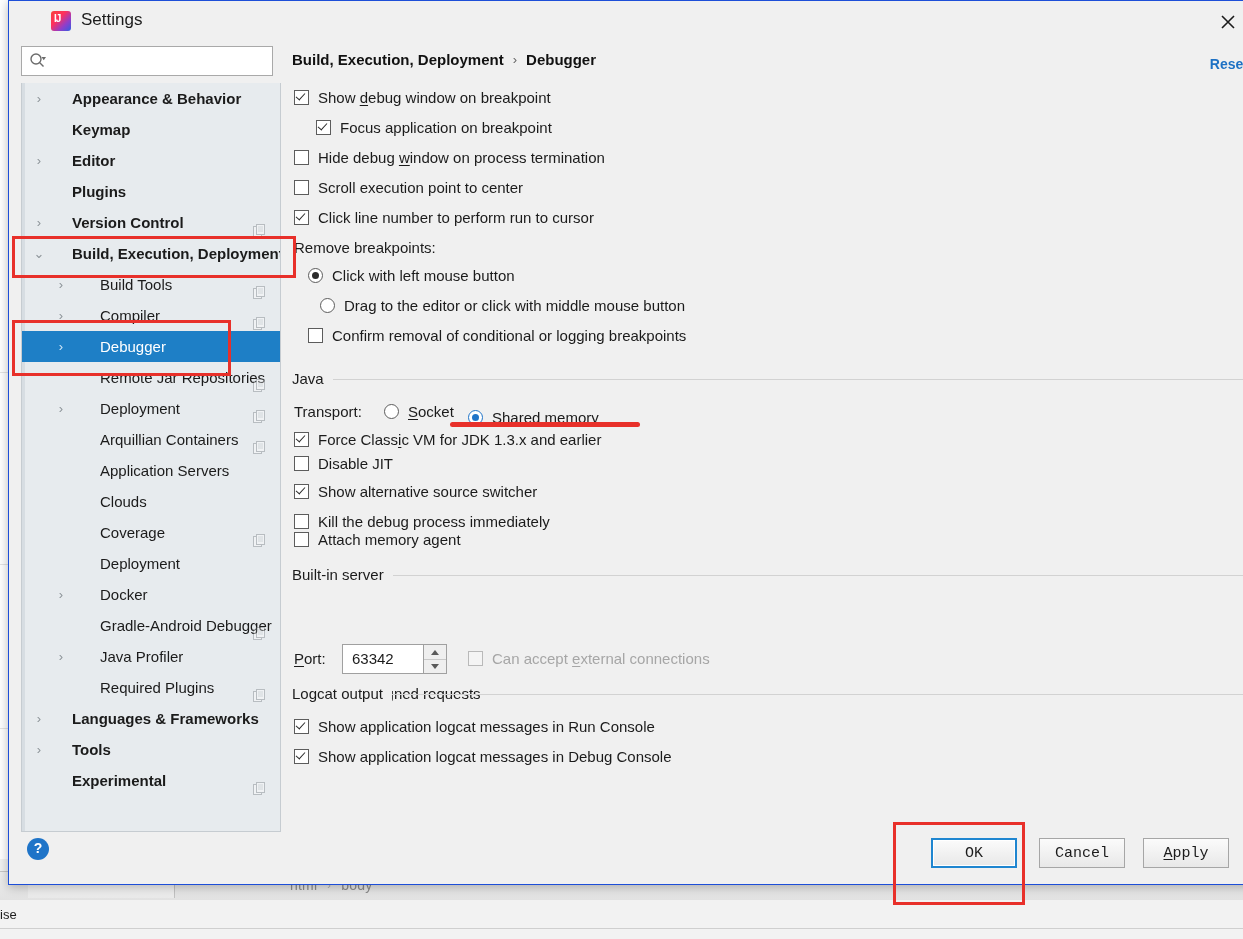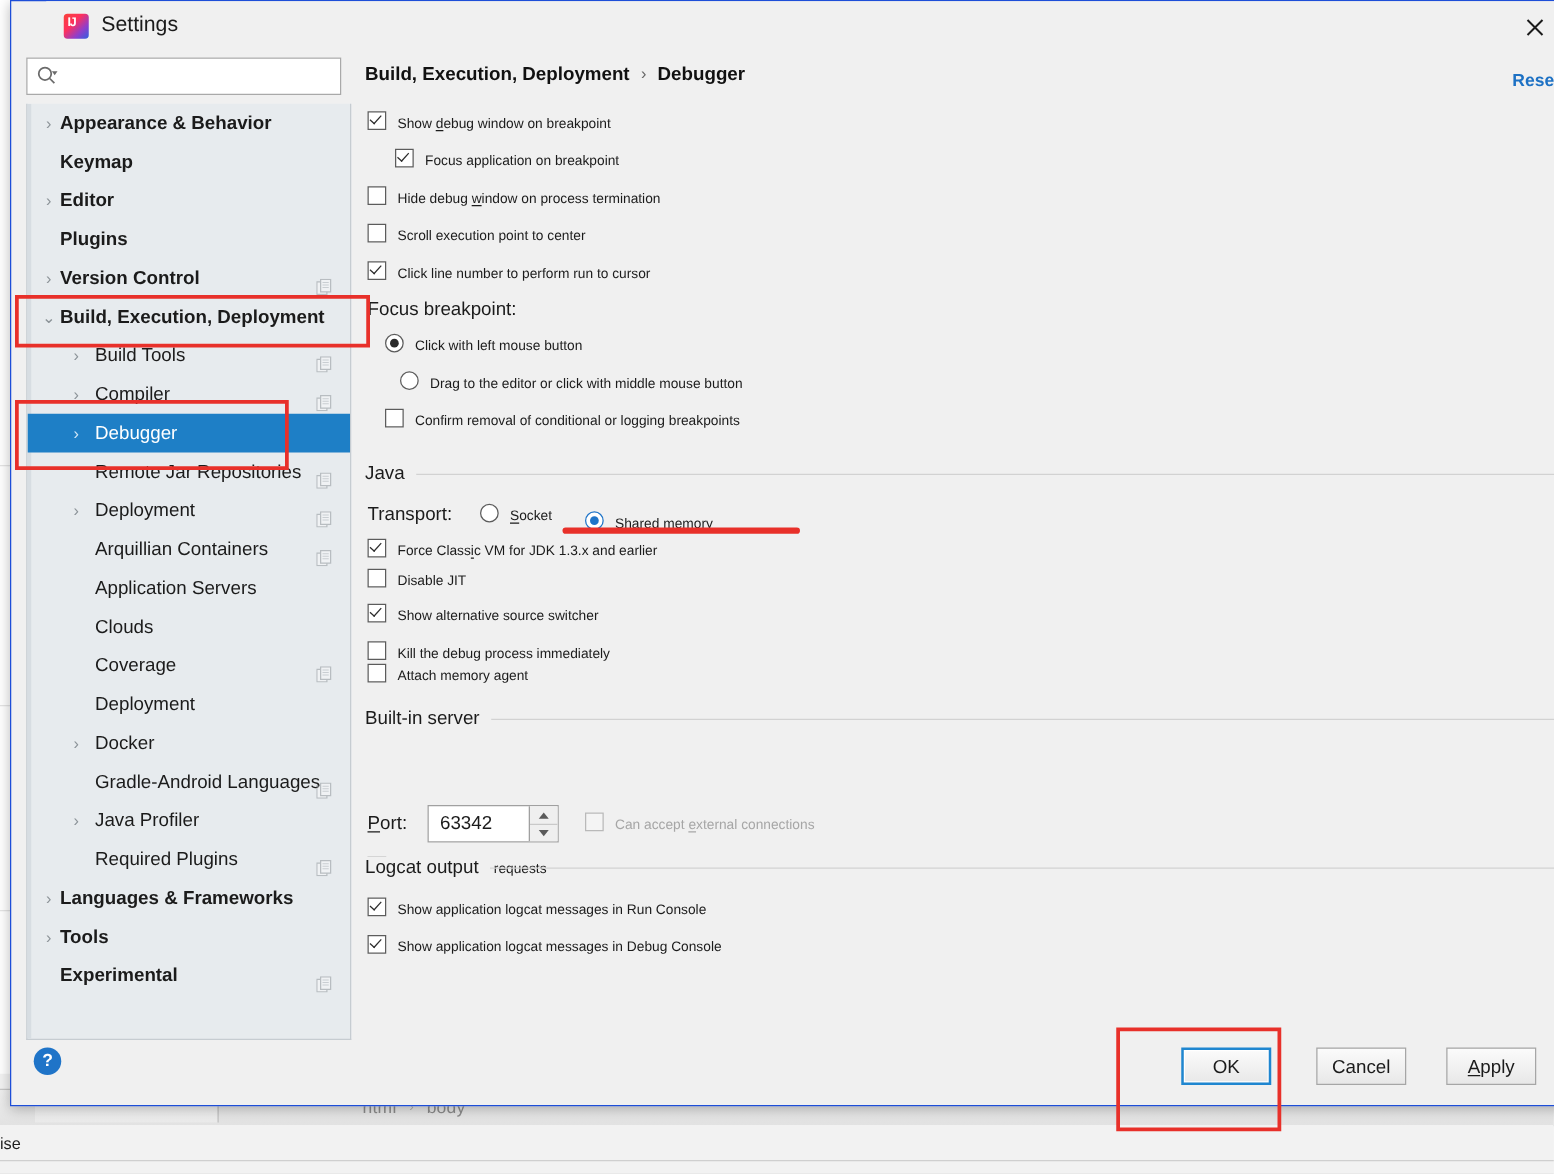--- a/index.html
+++ b/index.html
@@ -119,40 +119,40 @@
     position: relative; height: 31px; line-height: 31px;
     font-size: 15px; color: #1b1b1b; white-space: nowrap; cursor: pointer;
   }
   .tree-row.bold { font-weight: bold; }
   .tree-row.sel { background: #1e7fc6; color: #ffffff; }
   .tree-row .arrow {
     position: absolute; top: 0; width: 14px; text-align: center;
     color: #8d9499; font-size: 13px; font-weight: normal;
   }
   .tree-row.sel .arrow { color: #cfe6f7; }
-  .tree-row .lbl { position: absolute; top: 0; }
+  .tree-row .lbl { position: absolute; top: 0; margin-left: 24px; }
   .tree-row .copy-ic { position: absolute; right: 14px; top: 9px; opacity: .38; }
 
   
   .d0 .arrow { left: 10px; }
   .d0 .lbl   { left: 26px; }
   
   .d1 .arrow { left: 32px; }
   .d1 .lbl   { left: 54px; }
 
   
   .content { position: absolute; left: 283px; top: 45px; right: 14px; bottom: 60px; }
   .crumb { position: absolute; left: 0; top: 5px; font-size: 15px; font-weight: bold; color: #111; }
   .crumb .sep { color: #666; font-weight: normal; margin: 0 9px; font-size: 13px; vertical-align: 1px; }
   .reset-link {
     position: absolute; right: 1px; top: 10px;
     font-size: 14px; color: #1d71c4; font-weight: bold; cursor: pointer;
   }
 
-  .opt { position: absolute; font-size: 11px; color: #1b1b1b; white-space: nowrap; cursor: pointer; }
+  .opt { position: absolute; font-size: 15px; color: #1b1b1b; white-space: nowrap; cursor: pointer; }
   .opt.dis { color: #a6a6a6; cursor: default; }
   .opt .bx {
     display: inline-block; width: 13px; height: 13px; vertical-align: -2px;
     border: 1px solid #5c5c5c; background: #fff; margin-right: 9px; position: relative;
   }
   .opt.dis .bx { border-color: #b9b9b9; background: #f4f4f4; }
   .opt .bx.on::after {
     content: ""; position: absolute; left: 3px; top: 0px;
     width: 4px; height: 8px; border: solid #2b2b2b;
     border-width: 0 1.6px 1.6px 0; transform: rotate(42deg);
@@ -201,24 +201,24 @@
   .footer { position: absolute; left: 0; right: 0; bottom: 0; height: 58px; }
   .help-btn {
     position: absolute; left: 18px; top: 12px; width: 22px; height: 22px;
     border-radius: 50%; background: #1f74c8; cursor: pointer;
   }
   .help-btn span {
     position: absolute; left: 0; right: 0; top: 2px; text-align: center;
     color: #fff; font-size: 14px; font-weight: bold;
   }
   .btn {
-    position: absolute; top: 12px; height: 30px; width: 72px;
+    position: absolute; top: 12px; height: 30px; width: 86px;
     background: linear-gradient(#fbfbfb,#e8e8e8);
     border: 1px solid #a6a6a6; box-sizing: border-box;
-    font-family: Liberation Sans, sans-serif; font-size: 15px; color: #1b1b1b;
+    font-family: Liberation Mono, monospace; font-size: 15px; color: #1b1b1b;
     cursor: pointer;
   }
   .btn.focus { border: 2px solid #1f86d0; box-shadow: inset 0 0 0 1px #fff; }
   #ok-button     { right: 246px; }
   #cancel-button { right: 138px; }
   #apply-button  { right: 34px; }
 
   
   .ann { position: absolute; border: 3px solid #e8302a; pointer-events: none; }
   .ann-line { position: absolute; height: 5px; background: #e8302a; border-radius: 3px; pointer-events: none; }
@@ -374,21 +374,21 @@
       <div class="tree-row d1">
         <span class="arrow"></span>
         <span class="lbl">Deployment</span>
       </div>
       <div class="tree-row d1">
         <span class="arrow">›</span>
         <span class="lbl">Docker</span>
       </div>
       <div class="tree-row d1">
         <span class="arrow"></span>
-        <span class="lbl">Gradle-Android Languages</span>
+        <span class="lbl">Gradle-Android Debugger</span>
         <span class="copy-ic"><svg width="13" height="13" viewBox="0 0 13 13">
             <rect x="0.5" y="2.5" width="8" height="10" fill="#fff" stroke="#6e757a"></rect>
             <rect x="3.5" y="0.5" width="8" height="10" fill="#fff" stroke="#6e757a"></rect>
             <path d="M5 3 h5 M5 5 h5 M5 7 h5" stroke="#9aa1a6" stroke-width="0.8"></path>
           </svg></span>
       </div>
       <div class="tree-row d1">
         <span class="arrow">›</span>
         <span class="lbl">Java Profiler</span>
       </div>
@@ -440,21 +440,21 @@
     </div>
 
     <div class="opt" style="left:2px; top:133px;">
       <span class="bx"></span><span>Scroll execution point to center</span>
     </div>
 
     <div class="opt" style="left:2px; top:163px;">
       <span class="bx on"></span><span>Click line number to perform run to cursor</span>
     </div>
 
-    <div class="plain-label" style="left:2px; top:193px;">Focus breakpoint:</div>
+    <div class="plain-label" style="left:2px; top:193px;">Remove breakpoints:</div>
 
     <div class="opt" style="left:16px; top:221px;">
       <span class="rb on"></span><span>Click with left mouse button</span>
     </div>
 
     <div class="opt" style="left:28px; top:251px;">
       <span class="rb"></span><span>Drag to the editor or click with middle mouse button</span>
     </div>
 
     <div class="opt" style="left:16px; top:281px;">

